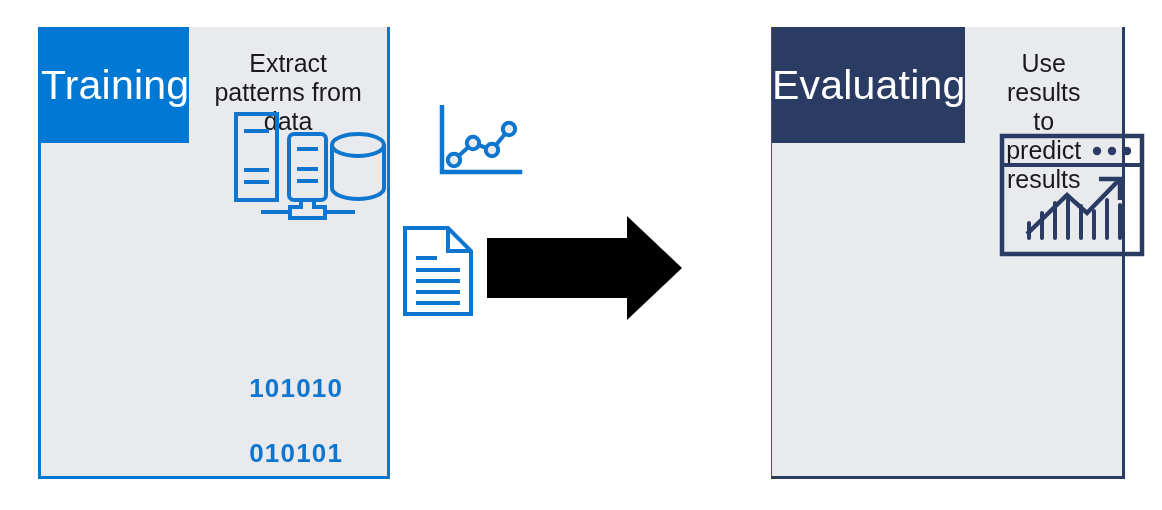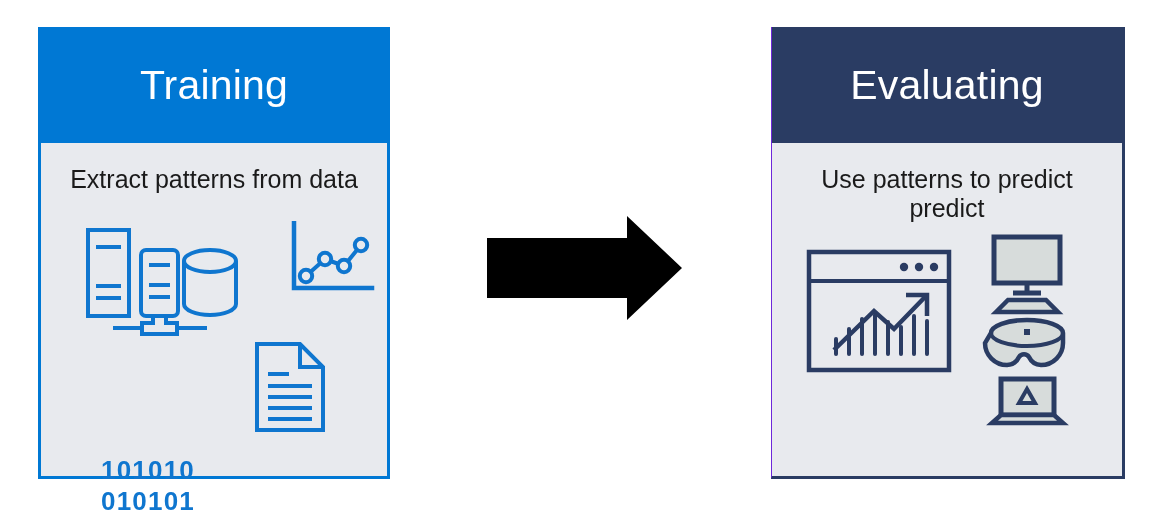--- a/index.html
+++ b/index.html
@@ -18,21 +18,21 @@
   .stage {
     position: absolute;
     inset: 0;
   }
 
   
   .card {
     position: absolute;
     box-sizing: border-box;
     display: flex;
-    flex-direction: column;
+    flex-direction: row;
     background: #e8eaee;
   }
   .card-training {
     left: 38px;
     top: 27px;
     width: 352px;
     height: 452px;
     border-left: 3px solid #0078d4;
     border-right: 3px solid #0078d4;
     border-bottom: 3px solid #0078d4;
@@ -84,21 +84,21 @@
     position: absolute;
     left: 60px;
     top: 337px;
     color: #0f76cf;
     font-family: "Liberation Sans", sans-serif;
     font-size: 26px;
     font-weight: 700;
     line-height: 1.18;
     letter-spacing: 1.2px;
   }
-  .binary-row { display: block; white-space: pre; }
+  .binary-row { display: block; white-space: pre; margin-top: 34px; }
 
   
   .arrow-wrap {
     position: absolute;
     left: 487px;
     top: 216px;
     width: 195px;
     height: 104px;
   }
 </style>
@@ -178,21 +178,21 @@
     </svg>
   </div>
 
   <div class="card card-evaluating">
 
     <div class="card-header">
       <span>Evaluating</span>
     </div>
 
     <div class="card-body">
-      <div class="card-subtitle">Use patterns to predict predict</div>
+      <div class="card-subtitle">Use results to predict results</div>
 
       <div class="icon-abs" style="left:34px; top:106px; width:152px; height:126px;">
         <svg width="152" height="126" viewBox="0 0 152 126" fill="none">
           <rect x="3" y="3" width="140" height="118" stroke="#2a3c63" stroke-width="4.5" fill="none"></rect>
           <line x1="3" y1="32" x2="143" y2="32" stroke="#2a3c63" stroke-width="4"></line>
           <circle cx="98" cy="18" r="4.2" fill="#2a3c63"></circle>
           <circle cx="113" cy="18" r="4.2" fill="#2a3c63"></circle>
           <circle cx="128" cy="18" r="4.2" fill="#2a3c63"></circle>
 
           <polyline points="28,101 68,62 88,80 119,48" stroke="#2a3c63" stroke-width="4.5" fill="none" stroke-linejoin="miter"></polyline>

